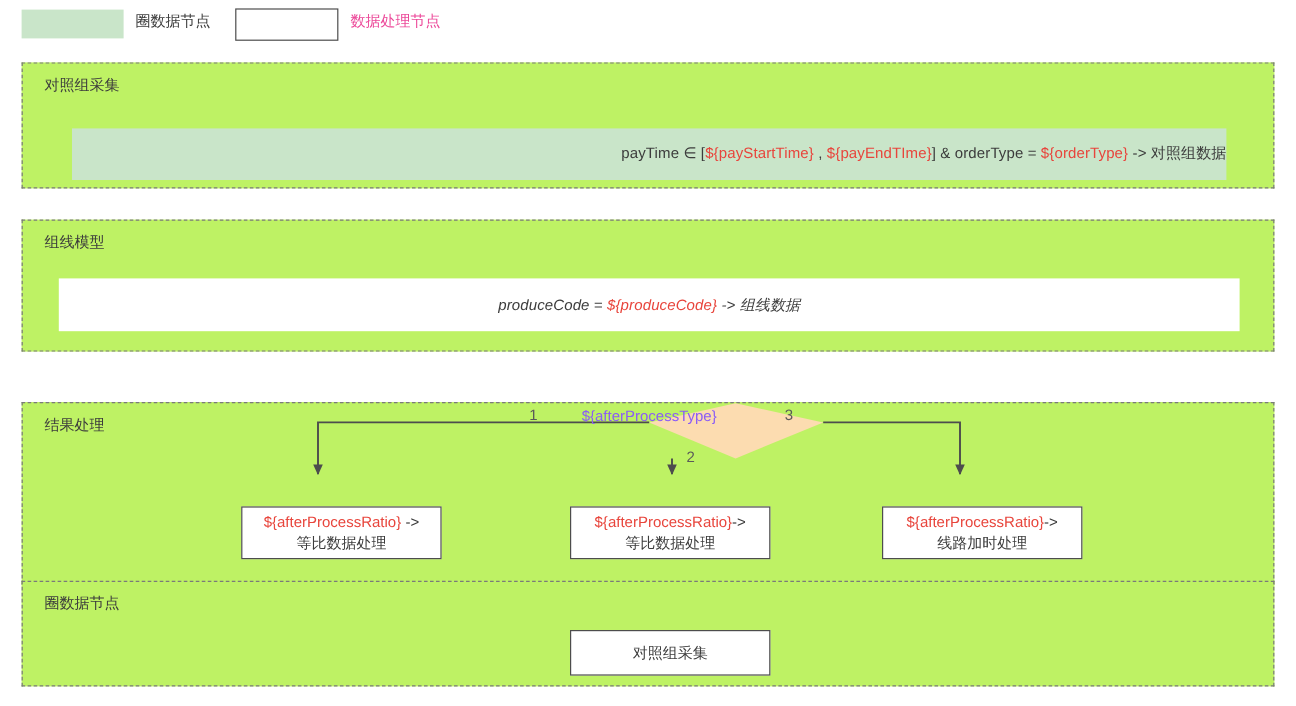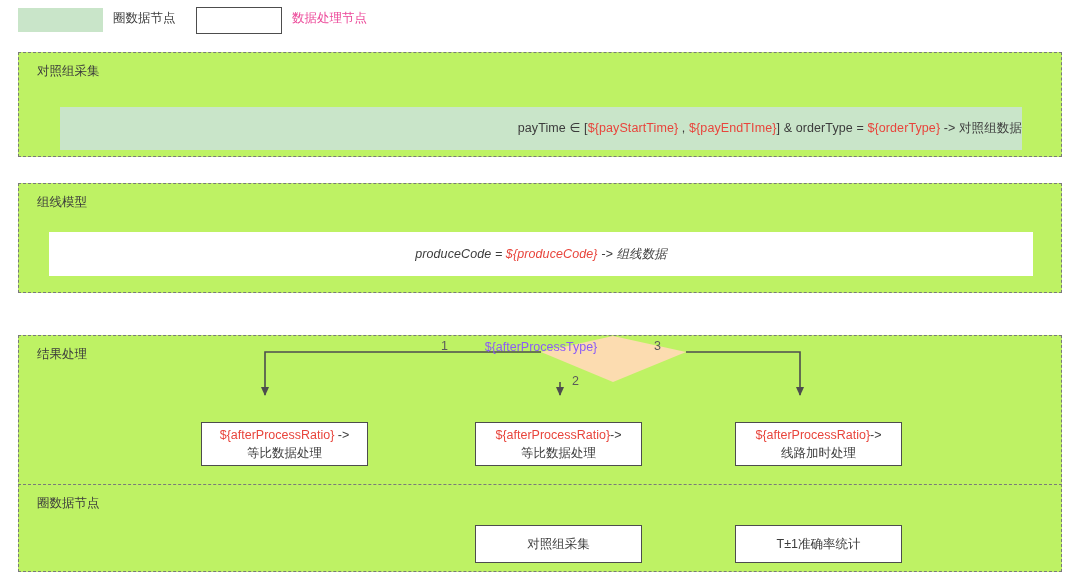--- a/index.html
+++ b/index.html
@@ -234,21 +234,20 @@
 
     <div class="node-box" id="box-line">
       <div class="node-line-1"><span class="var">${afterProcessRatio}</span><span>-&gt;</span></div>
       <div class="node-line-2">线路加时处理</div>
     </div>
   </div>
 
   <div class="section section-grey" id="section-stats">
     <div class="section-title">圈数据节点</div>
     <div class="stat-box" id="stat-timeout">对照组采集</div>
-    <div class="stat-box" id="stat-accuracy">T±1准确率统计</div>
   </div>
 
   <svg class="overlay" width="1080" height="588">
     <defs>
       <marker id="arrowhead" markerWidth="9" markerHeight="8" refX="8" refY="4" orient="auto" markerUnits="userSpaceOnUse">
         <path d="M0,0 L9,4 L0,8 z" fill="#4d4d4d"></path>
       </marker>
     </defs>
 
     <polygon points="541,352 613,336 686,352 613,382" fill="#fcdcb0"></polygon>

